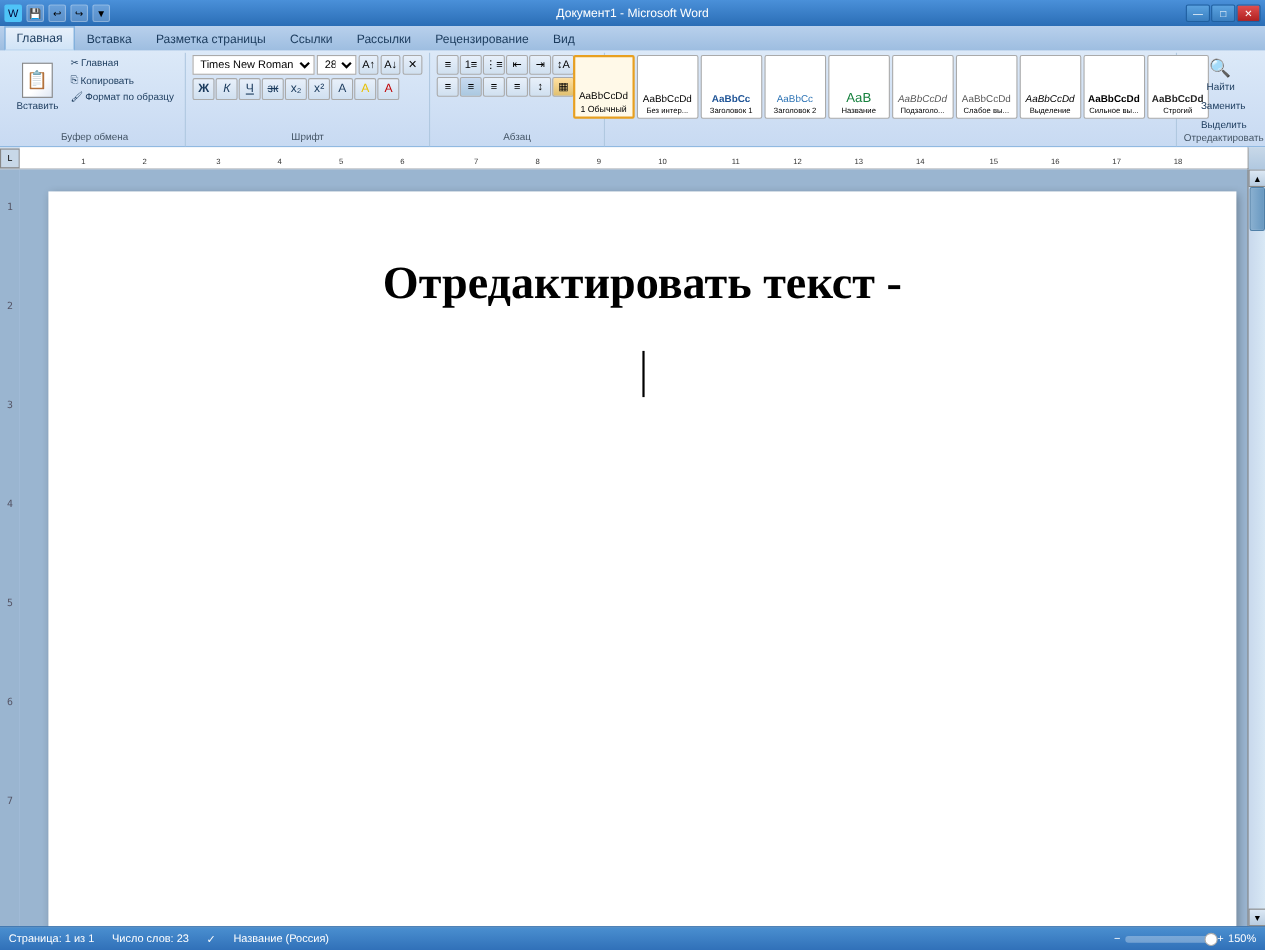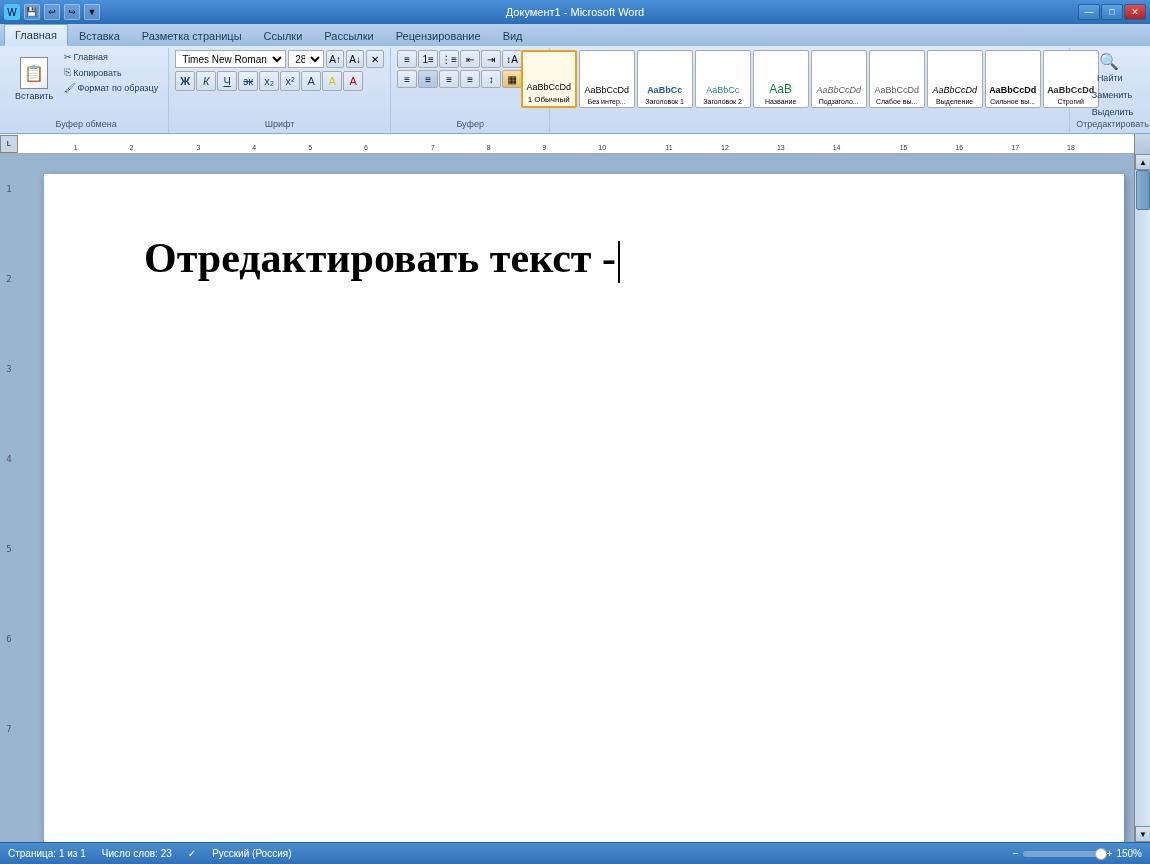--- a/index.html
+++ b/index.html
@@ -280,21 +280,21 @@
       position: relative;
     }
 
     .doc-page {
       background: white;
       width: 1080px;
       min-height: 680px;
       box-shadow: 2px 2px 8px rgba(0,0,0,0.3);
       padding: 60px 100px;
       display: flex;
-      flex-direction: row;
+      flex-direction: column;
     }
 
     .doc-title {
       font-family: 'Times New Roman', Times, serif;
       font-size: 42px;
       font-weight: bold;
       text-align: center;
       margin-bottom: 30px;
       color: #000;
     }
@@ -475,21 +475,21 @@
         <div class="para-row">
           <div class="para-btn">≡</div>
           <div class="para-btn" style="background:linear-gradient(to bottom,#c8daf0,#aac8e0);">≡</div>
           <div class="para-btn">≡</div>
           <div class="para-btn">≡</div>
           <div class="para-btn">↕</div>
           <div class="para-btn" style="background:linear-gradient(to bottom,#ffe0a0,#e0c070);">▦</div>
           <div class="para-btn">⊞</div>
         </div>
       </div>
-      <div class="ribbon-group-label">Буфер</div>
+      <div class="ribbon-group-label">Абзац</div>
     </div>
 
     <div class="ribbon-group" style="min-width:520px;">
       <div class="ribbon-group-content">
         <div class="style-item active">
           <div class="style-preview" style="font-size:9px;">AaBbCcDd</div>
           <div style="font-size:8px;">1 Обычный</div>
         </div>
         <div class="style-item">
           <div class="style-preview" style="font-size:9px;">AaBbCcDd</div>
@@ -605,21 +605,21 @@
     </div>
     <div class="scroll-btn">▼</div>
   </div>
 </div>
 
 <div class="status-bar">
   <div class="status-left">
     <span>Страница: 1 из 1</span>
     <span>Число слов: 23</span>
     <span>✓</span>
-    <span>Русский (Россия)</span>
+    <span>Название (Россия)</span>
   </div>
   <div class="status-right">
     <div class="zoom-bar">
       <span style="cursor:pointer;">−</span>
       <div class="zoom-slider">
         <div class="zoom-thumb"></div>
       </div>
       <span style="cursor:pointer;">+</span>
       <span>150%</span>
     </div>

